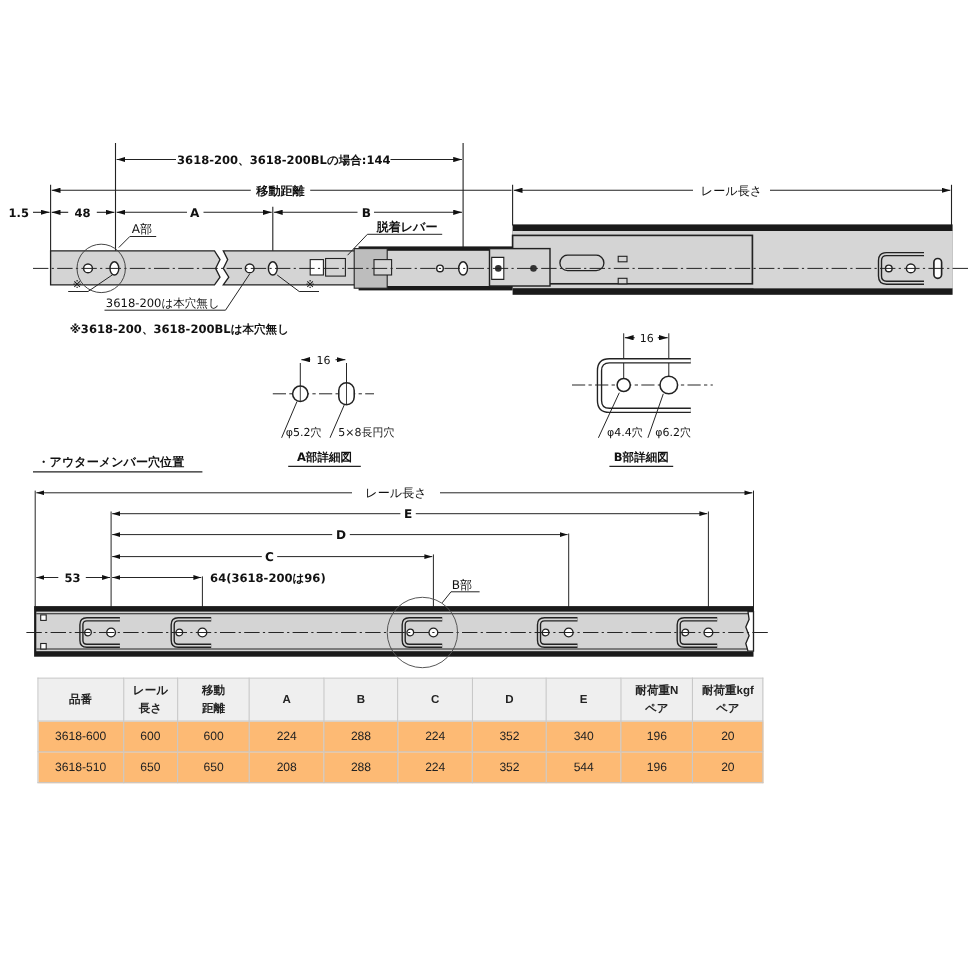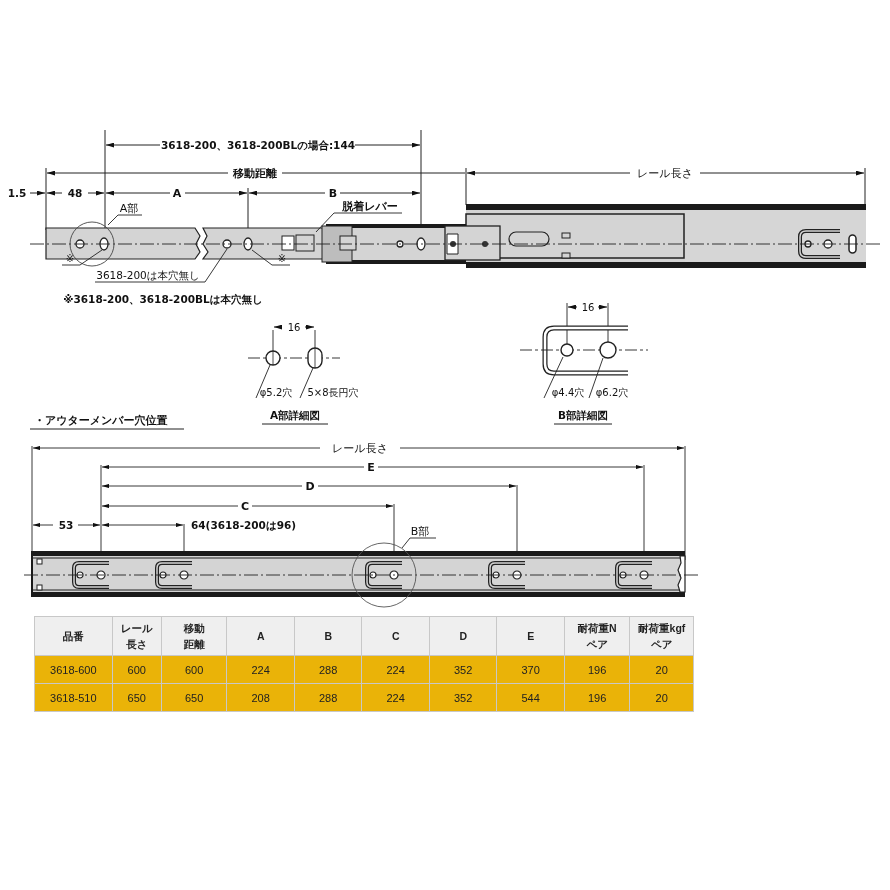--- a/index.html
+++ b/index.html
@@ -4,21 +4,21 @@
 <style>
   html, body { margin:0; padding:0; background:#ffffff; }
   body { width:890px; height:890px; position:relative; overflow:hidden;
          font-family:"DejaVu Sans", "Liberation Sans", sans-serif; color:#111; }
   svg { position:absolute; left:0; top:0; }
   svg text { font-family:"DejaVu Sans", "Liberation Sans", sans-serif; fill:#111; }
   .spec-table { position:absolute; left:34px; top:616px; width:660px; border-collapse:collapse;
                 font-family:Liberation Sans, sans-serif; font-size:11px; color:#222; }
   .spec-table th, .spec-table td { border:1px solid #c8c8c8; text-align:center; padding:0; }
   .spec-table th { background:#efefef; font-weight:bold; height:38px; line-height:16px; font-size:10.5px; }
-  .spec-table td { height:27px; background:#eab308; }
+  .spec-table td { height:27px; background:#fdba74; }
   .spec-table th span { display:block; }
 </style>
 </head>
 <body>
 
 <svg width="890" height="890" viewBox="0 0 890 890">
   <defs>
     <marker id="arr" viewBox="0 0 10 6" refX="10" refY="3" markerWidth="8" markerHeight="5" orient="auto-start-reverse">
       <path d="M0,0 L10,3 L0,6 z" fill="#111"></path>
     </marker>
@@ -284,21 +284,21 @@
   </thead>
   <tbody>
     <tr>
       <td>3618-600</td>
       <td>600</td>
       <td>600</td>
       <td>224</td>
       <td>288</td>
       <td>224</td>
       <td>352</td>
-      <td>370</td>
+      <td>340</td>
       <td>196</td>
       <td>20</td>
     </tr>
     <tr>
       <td>3618-510</td>
       <td>650</td>
       <td>650</td>
       <td>208</td>
       <td>288</td>
       <td>224</td>

